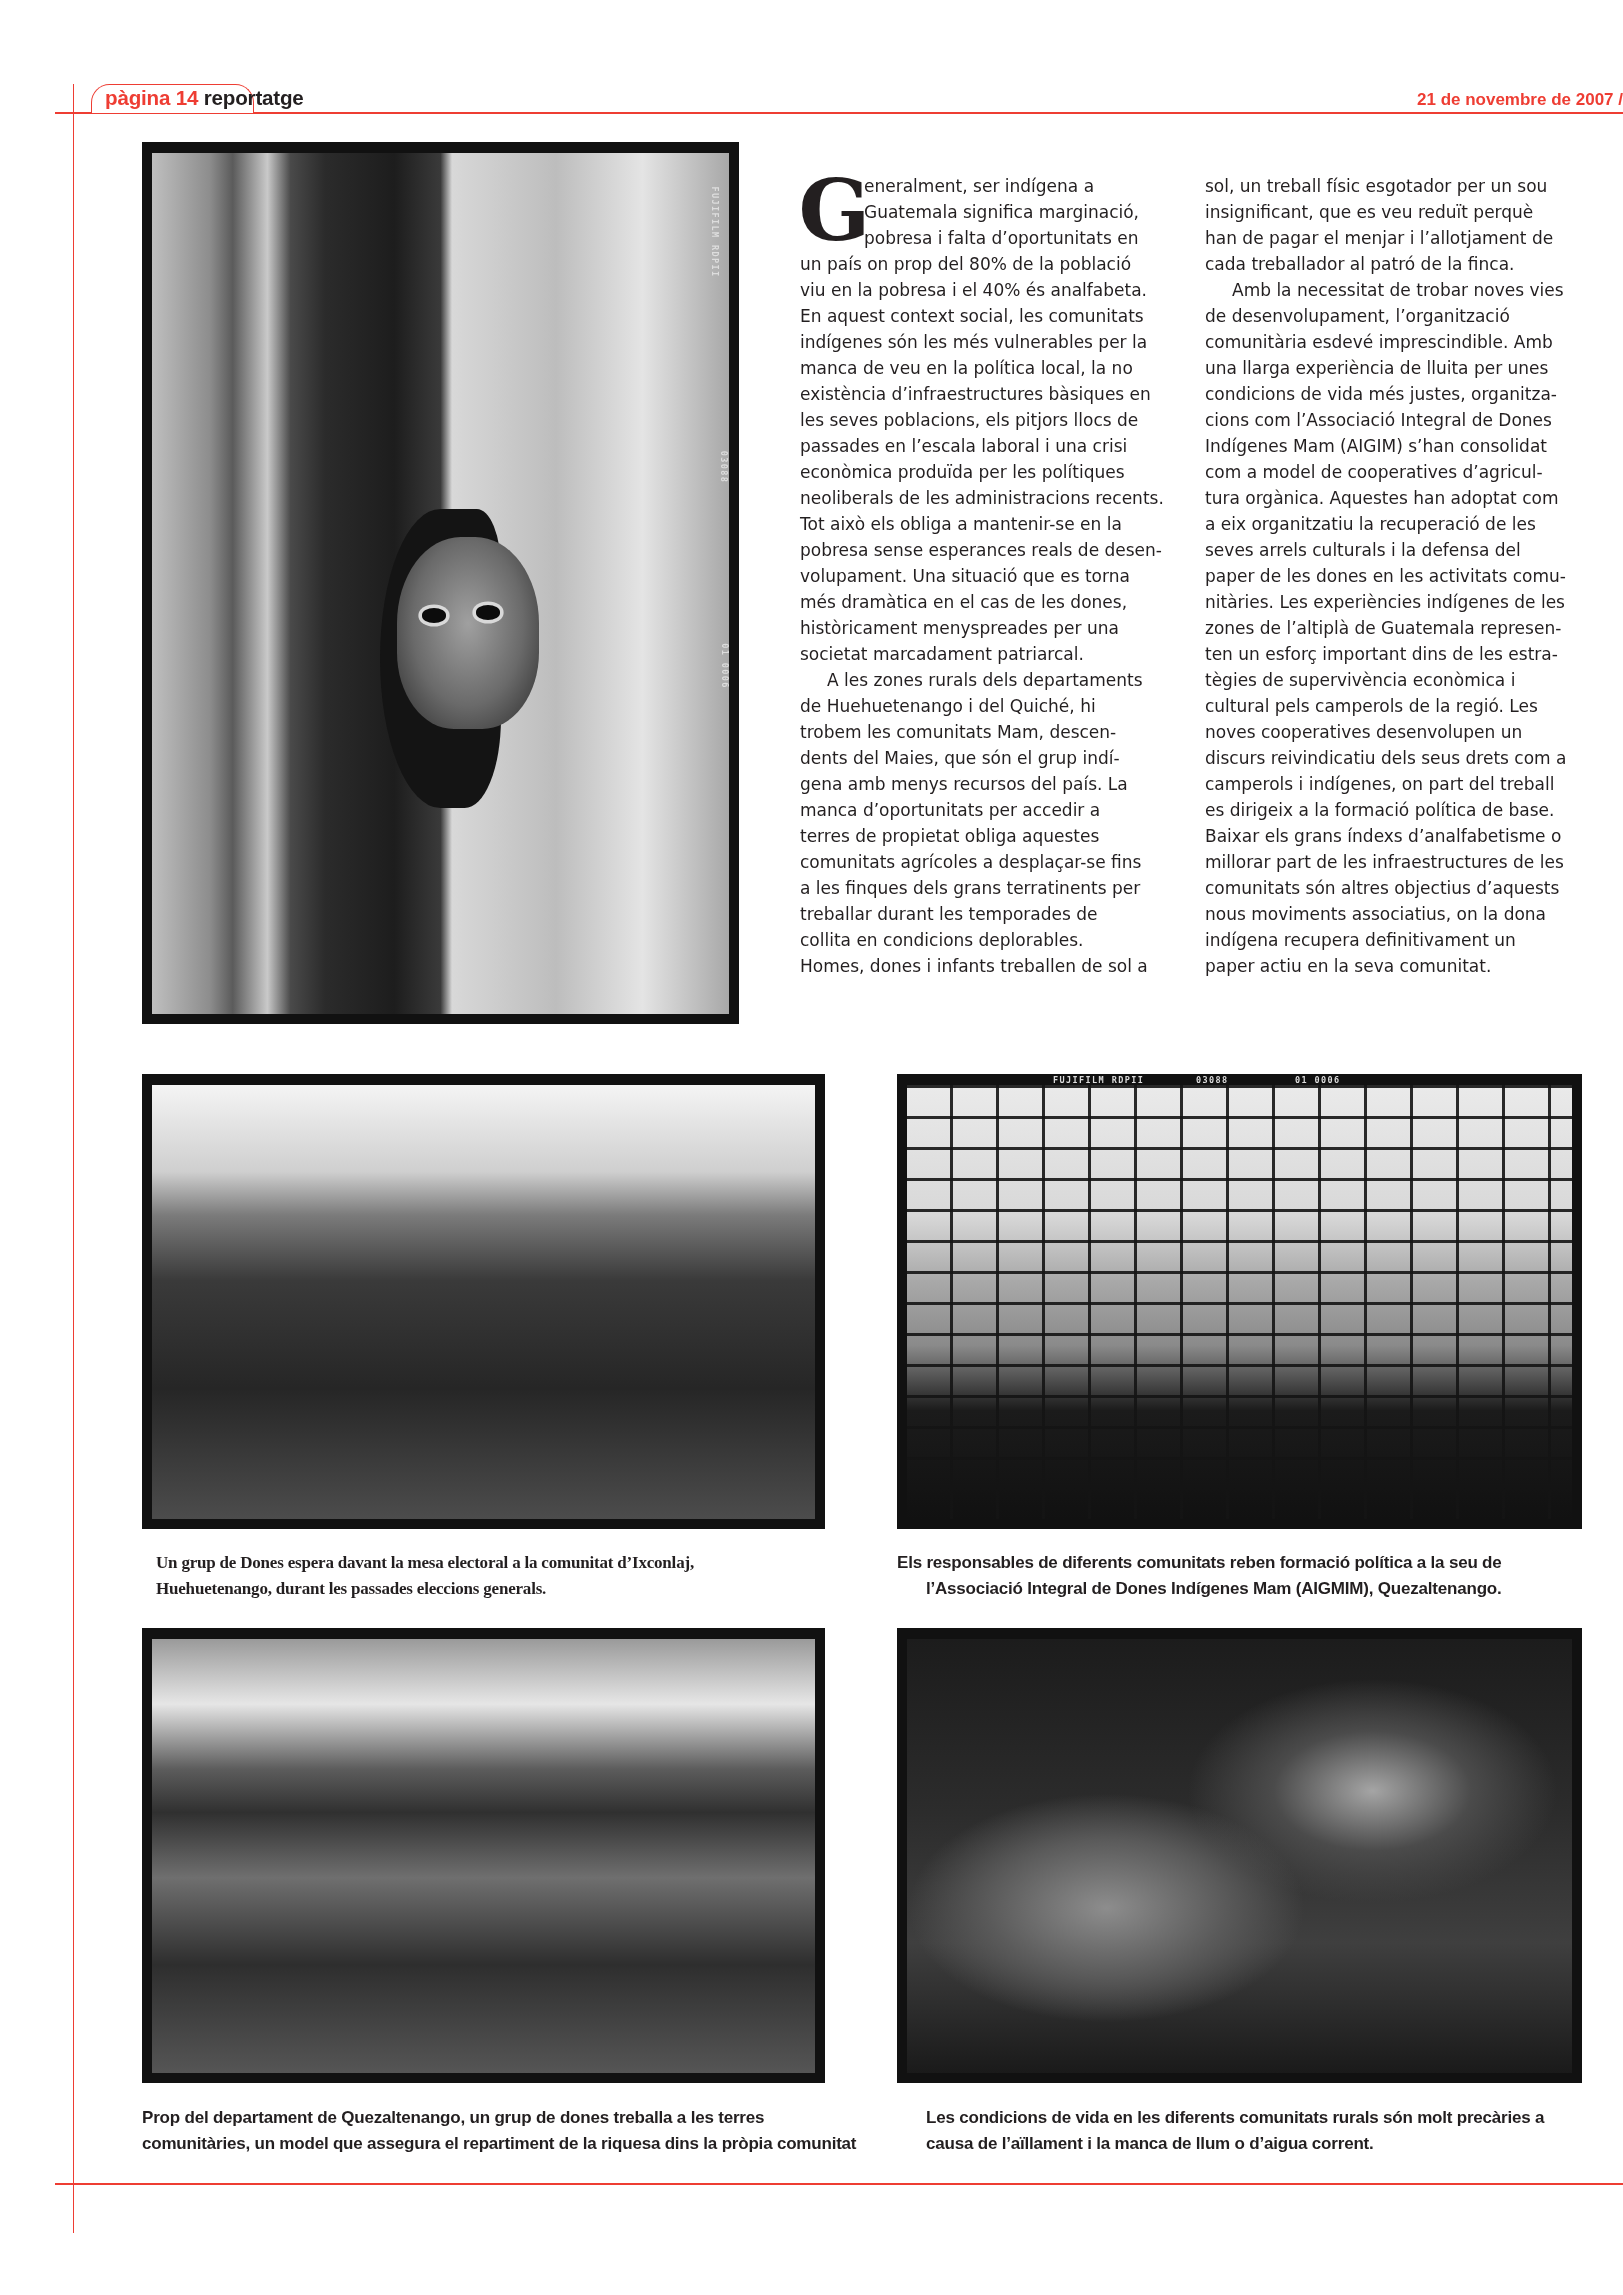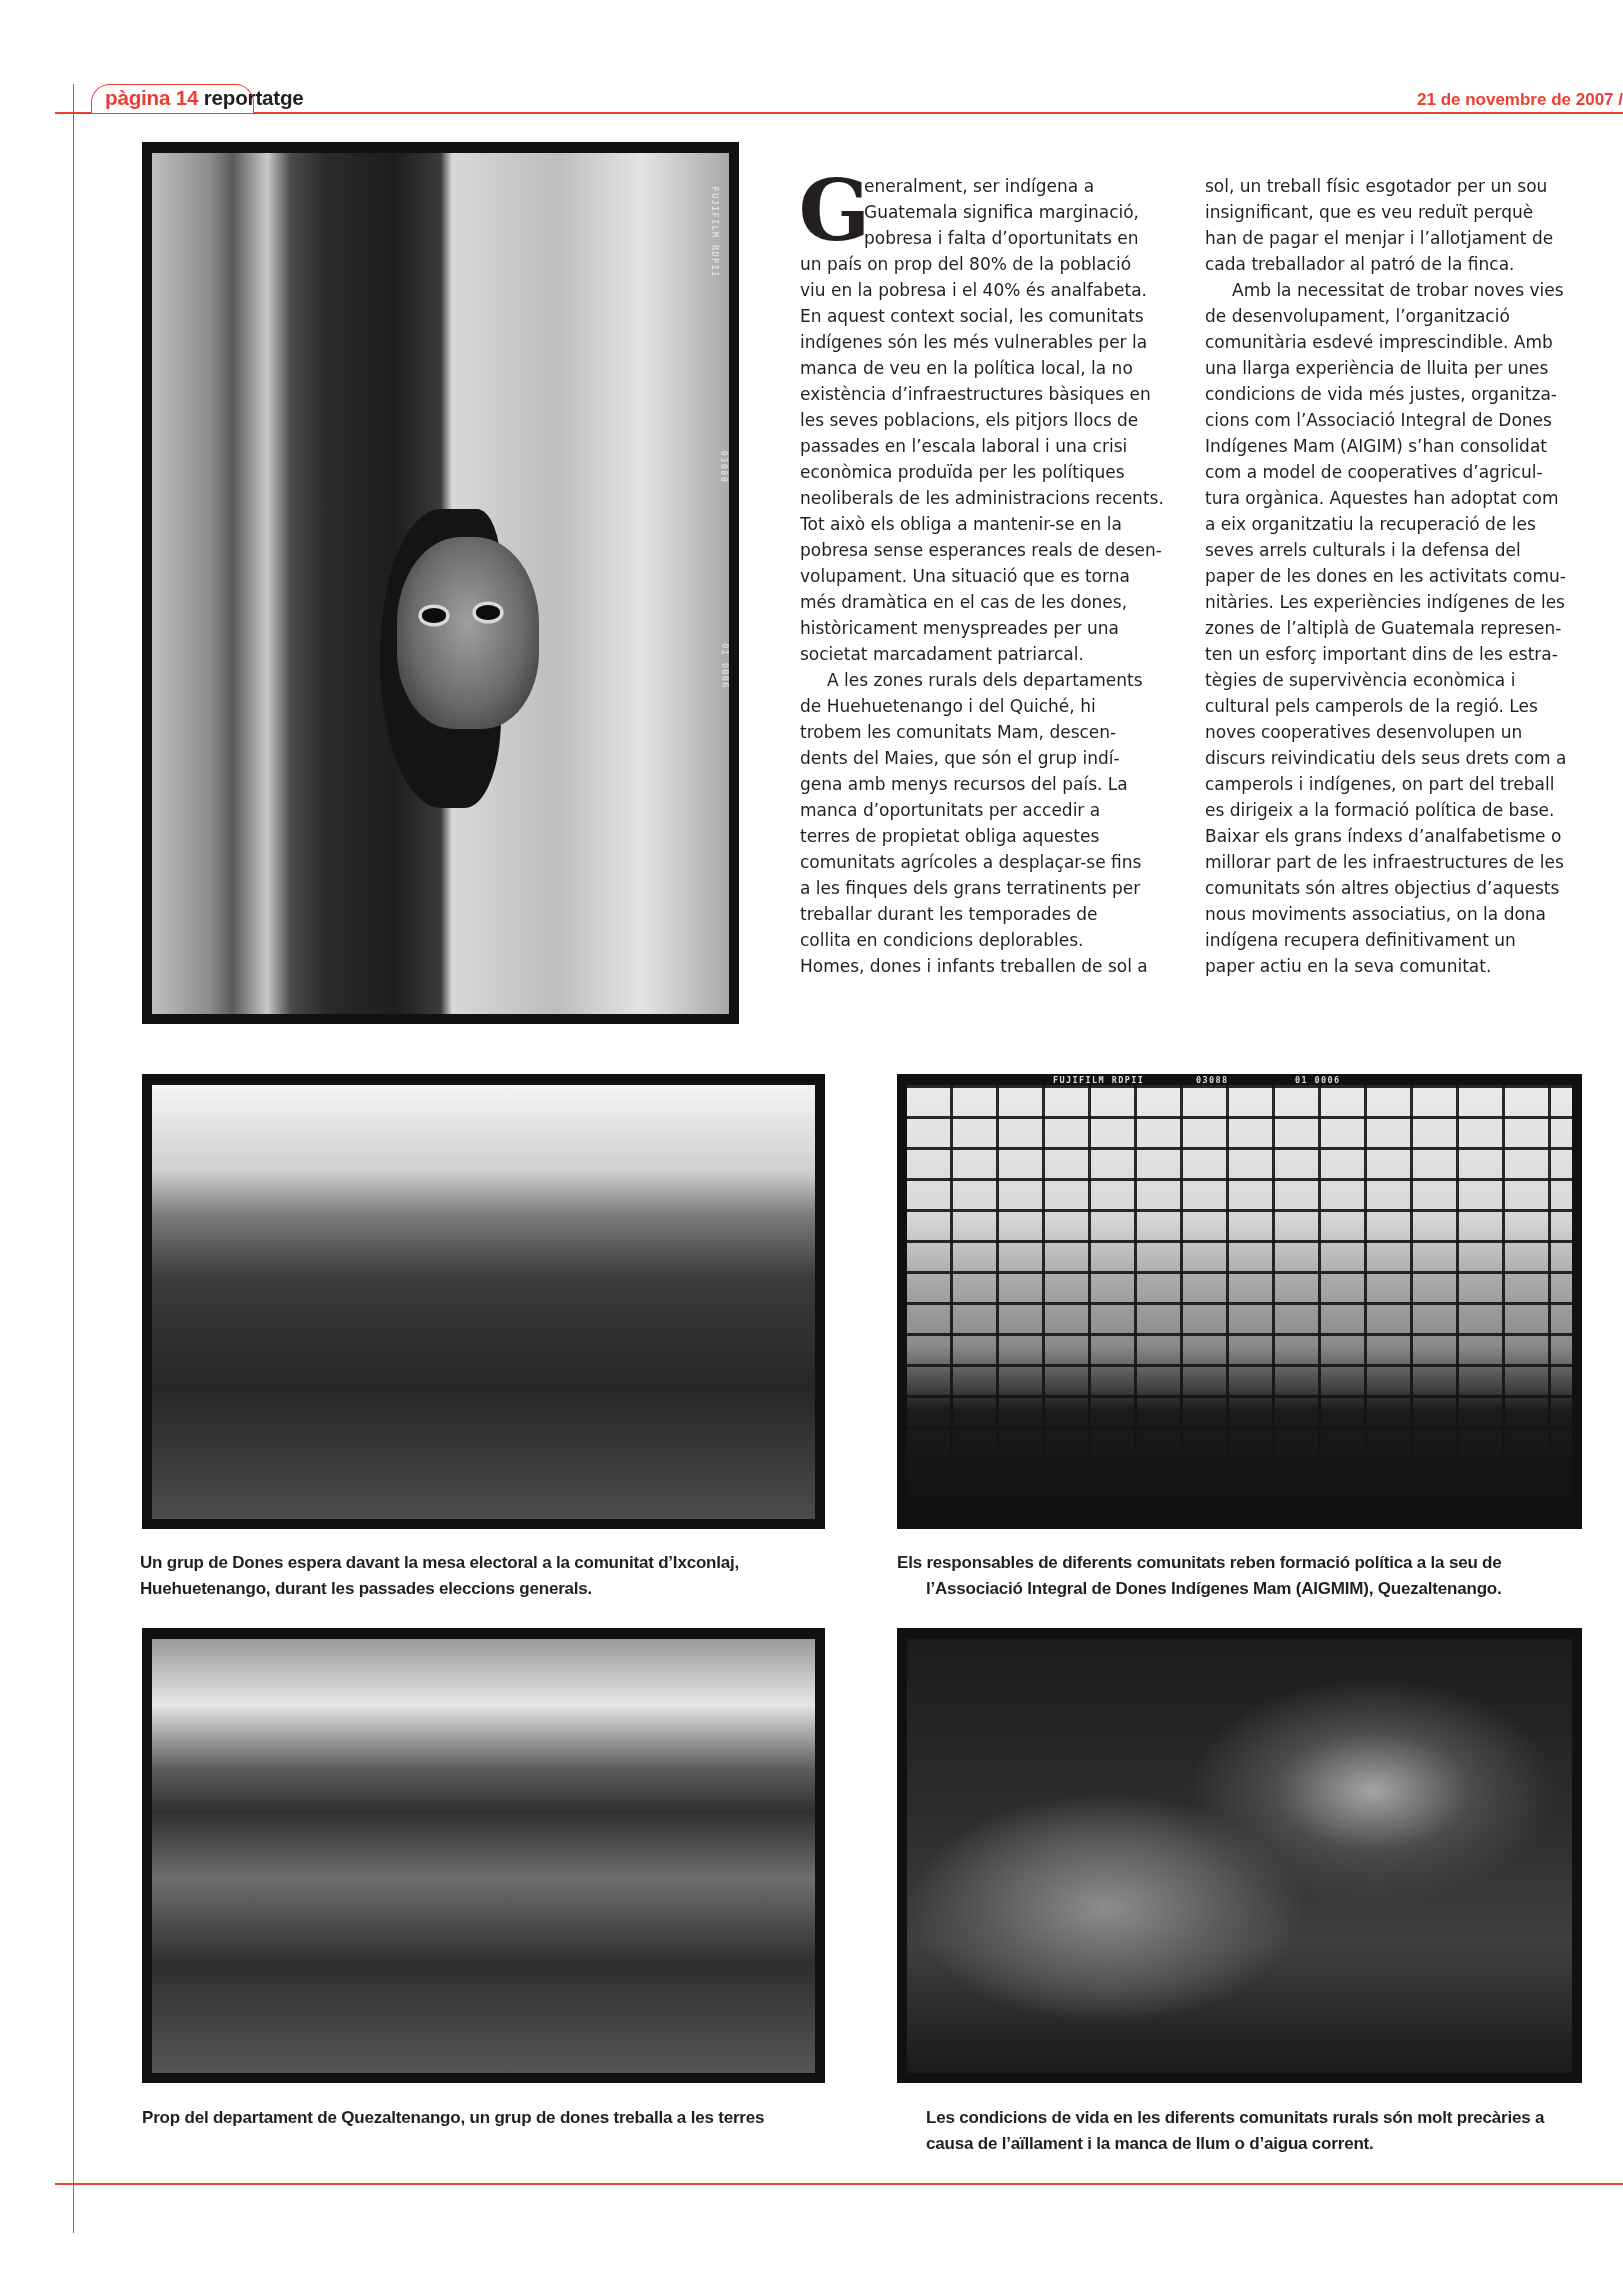--- a/index.html
+++ b/index.html
@@ -49,21 +49,21 @@
 
   .body-col { position: absolute; top: 173px; width: 388px; font-family: "DejaVu Sans", sans-serif; font-size: 17px; line-height: 26px; color: #231f20; }
   #col1 { left: 800px; }
   #col2 { left: 1205px; }
   .line { display: block; white-space: nowrap; height: 26px; }
   .indent { padding-left: 27px; }
   .dropcap-line { padding-left: 64px; }
   .dropcap { position: absolute; left: -1.4px; top: 4.3px; font-family: "DejaVu Serif", serif; font-weight: bold; font-size: 84px; line-height: 68px; color: #231f20; }
 
   .caption { position: absolute; font-family: "Liberation Sans", sans-serif; font-weight: bold; font-size: 17px; line-height: 25.6px; color: #231f20; white-space: nowrap; letter-spacing: -0.2px; }
-  #cap1 { left: 140px; top: 1550px; }
+  #cap1 { left: 156px; top: 1550px; font-family: Liberation Serif, serif; }
   #cap2 { left: 897px; top: 1550px; text-align: right; }
   #cap3 { left: 142px; top: 2105px; }
   #cap4 { left: 926px; top: 2105px; }
 </style>
 </head>
 <body>
 
 <div class="rule-v"></div>
 <div class="rule-top"></div>
 <div class="rule-bottom"></div>
@@ -176,18 +176,19 @@
 
 <div class="photo" id="p4">
   <div class="frame-inner"></div>
 </div>
 <div class="photo" id="p5">
   <div class="frame-inner"></div>
 </div>
 
 <div class="caption" id="cap3">
   <div>Prop del departament de Quezaltenango, un grup de dones treballa a les terres</div>
+  <div>comunitàries, un model que assegura el repartiment de la riquesa dins la pròpia comunitat</div>
 </div>
 <div class="caption" id="cap4">
   <div>Les condicions de vida en les diferents comunitats rurals són molt precàries a</div>
   <div>causa de l’aïllament i la manca de llum o d’aigua corrent.</div>
 </div>
 
 
 </body></html>

